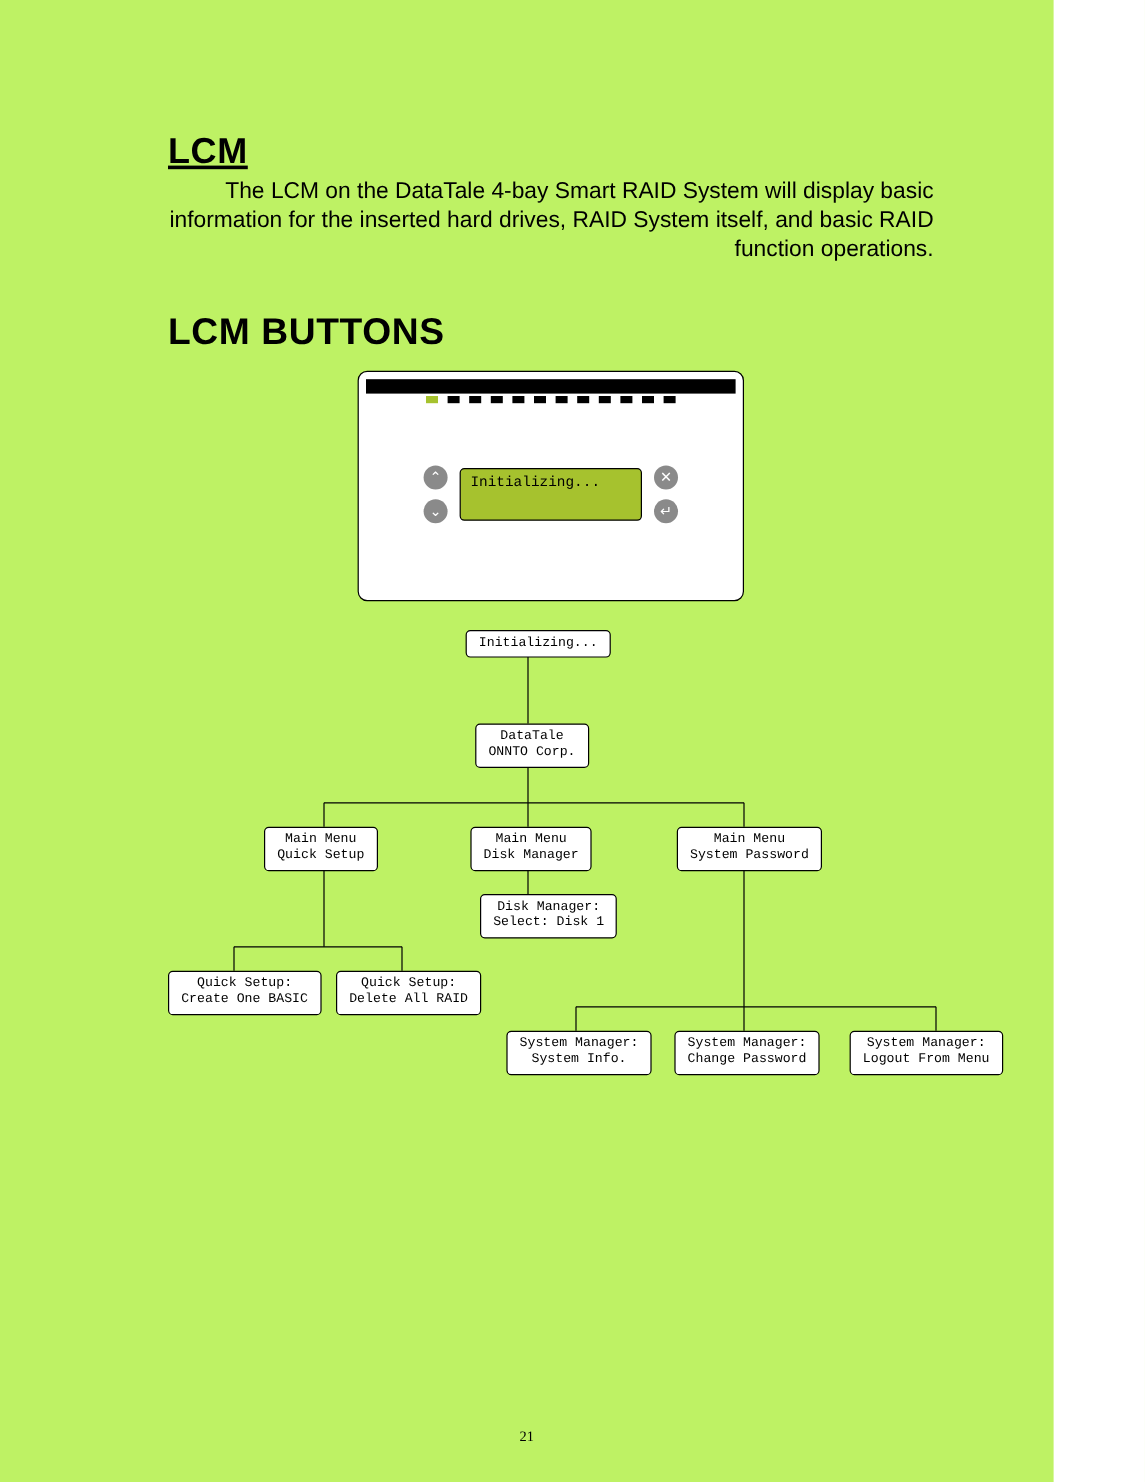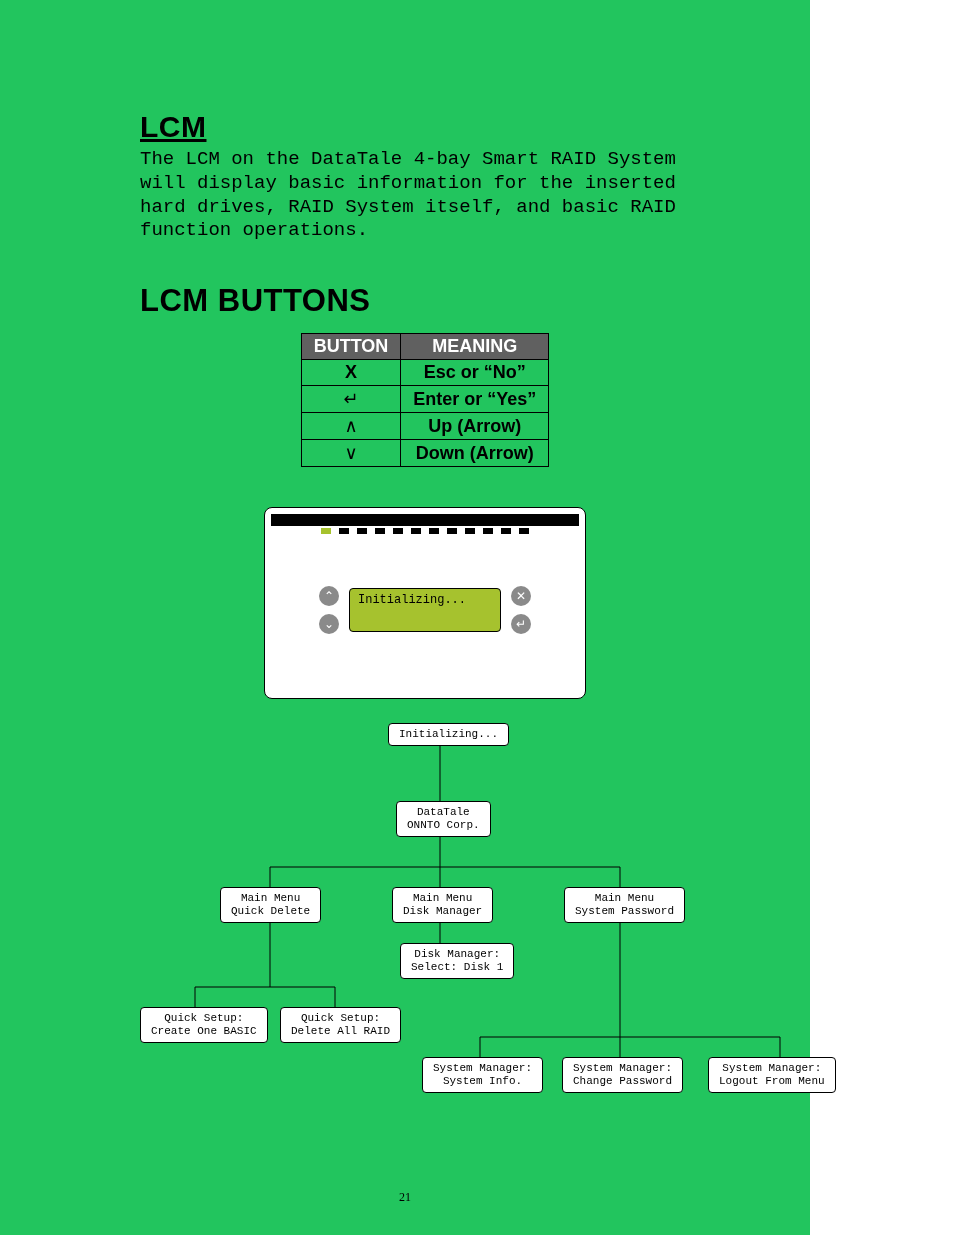--- a/index.html
+++ b/index.html
@@ -1,19 +1,19 @@
 <!DOCTYPE html>
 <html><head>
 <meta charset="utf-8">
 <style>
   html,body{margin:0;padding:0;background:#fff;}
-  .page{width:810px;height:1235px;background:#22c55e;position:relative;font-family:Arial,Helvetica,sans-serif;color:#000;box-sizing:border-box;}
+  .page{width:878px;height:1235px;background:#bef264;position:relative;font-family:Arial,Helvetica,sans-serif;color:#000;box-sizing:border-box;}
   .content{position:absolute;left:140px;right:100px;top:110px;}
   h1.lcm{font-size:30px;font-weight:bold;text-decoration:underline;margin:0 0 4px 0;letter-spacing:.5px;}
-  p.intro{font-size:19px;line-height:1.25;margin:0 0 40px 0;font-family:Liberation Mono, monospace;}
+  p.intro{font-size:19px;line-height:1.25;margin:0 0 40px 0;font-family:Liberation Sans, sans-serif;text-align:right;}
   h2.section{font-size:31px;font-weight:bold;margin:0 0 14px 0;letter-spacing:.5px;}
   table.btns{border-collapse:collapse;margin:0 auto 40px auto;}
   table.btns th,table.btns td{border:1px solid #000;padding:2px 12px;font-size:18px;text-align:center;}
   table.btns th{background:#606060;color:#fff;font-weight:bold;}
   table.btns td.meaning{font-weight:bold;}
   .device{width:320px;height:190px;margin:6px auto 0 auto;position:relative;border:1.5px solid #000;border-radius:8px;background:#fff;}
   .device-top{position:absolute;top:6px;left:6px;right:6px;height:12px;background:#000;}
   .device-leds{position:absolute;top:20px;left:56px;right:56px;height:8px;display:flex;gap:8px;justify-content:center;}
   .led{width:10px;height:6px;background:#000;}
   .led.g{background:#a6c22e;}
@@ -31,44 +31,20 @@
 </head>
 <body>
 
 <div class="page">
   <div class="content">
     <h1 class="lcm">LCM</h1>
     <p class="intro">The LCM on the DataTale 4-bay Smart RAID System will display basic information for the inserted hard drives, RAID System itself, and basic RAID function operations.</p>
 
     <h2 class="section">LCM BUTTONS</h2>
 
-    <table class="btns">
-      <tbody>
-          <tr>
-        <th>BUTTON</th>
-        <th>MEANING</th>
-      </tr>
-      <tr>
-        <td style="font-weight:bold">X</td>
-        <td class="meaning">Esc or “No”</td>
-      </tr>
-      <tr>
-        <td>↵</td>
-        <td class="meaning">Enter or “Yes”</td>
-      </tr>
-      <tr>
-        <td>∧</td>
-        <td class="meaning">Up (Arrow)</td>
-      </tr>
-      <tr>
-        <td>∨</td>
-        <td class="meaning">Down (Arrow)</td>
-      </tr>
-    </tbody>
-      </table>
 
 
     <div class="device">
       <div class="device-top"></div>
       <div class="device-leds">
         <span class="led g"></span>
         <span class="led"></span>
         <span class="led"></span>
         <span class="led"></span>
         <span class="led"></span>
@@ -120,21 +96,21 @@
 
       <div class="node" style="left:248px;top:6px;">Initializing...</div>
 
       <div class="node" style="left:256px;top:84px;">
         <span>DataTale</span><br>
         <span>ONNTO Corp.</span>
       </div>
 
       <div class="node" style="left:80px;top:170px;">
         <span>Main Menu</span><br>
-        <span>Quick Delete</span>
+        <span>Quick Setup</span>
       </div>
       <div class="node" style="left:252px;top:170px;">
         <span>Main Menu</span><br>
         <span>Disk Manager</span>
       </div>
       <div class="node" style="left:424px;top:170px;">
         <span>Main Menu</span><br>
         <span>System Password</span>
       </div>
 

